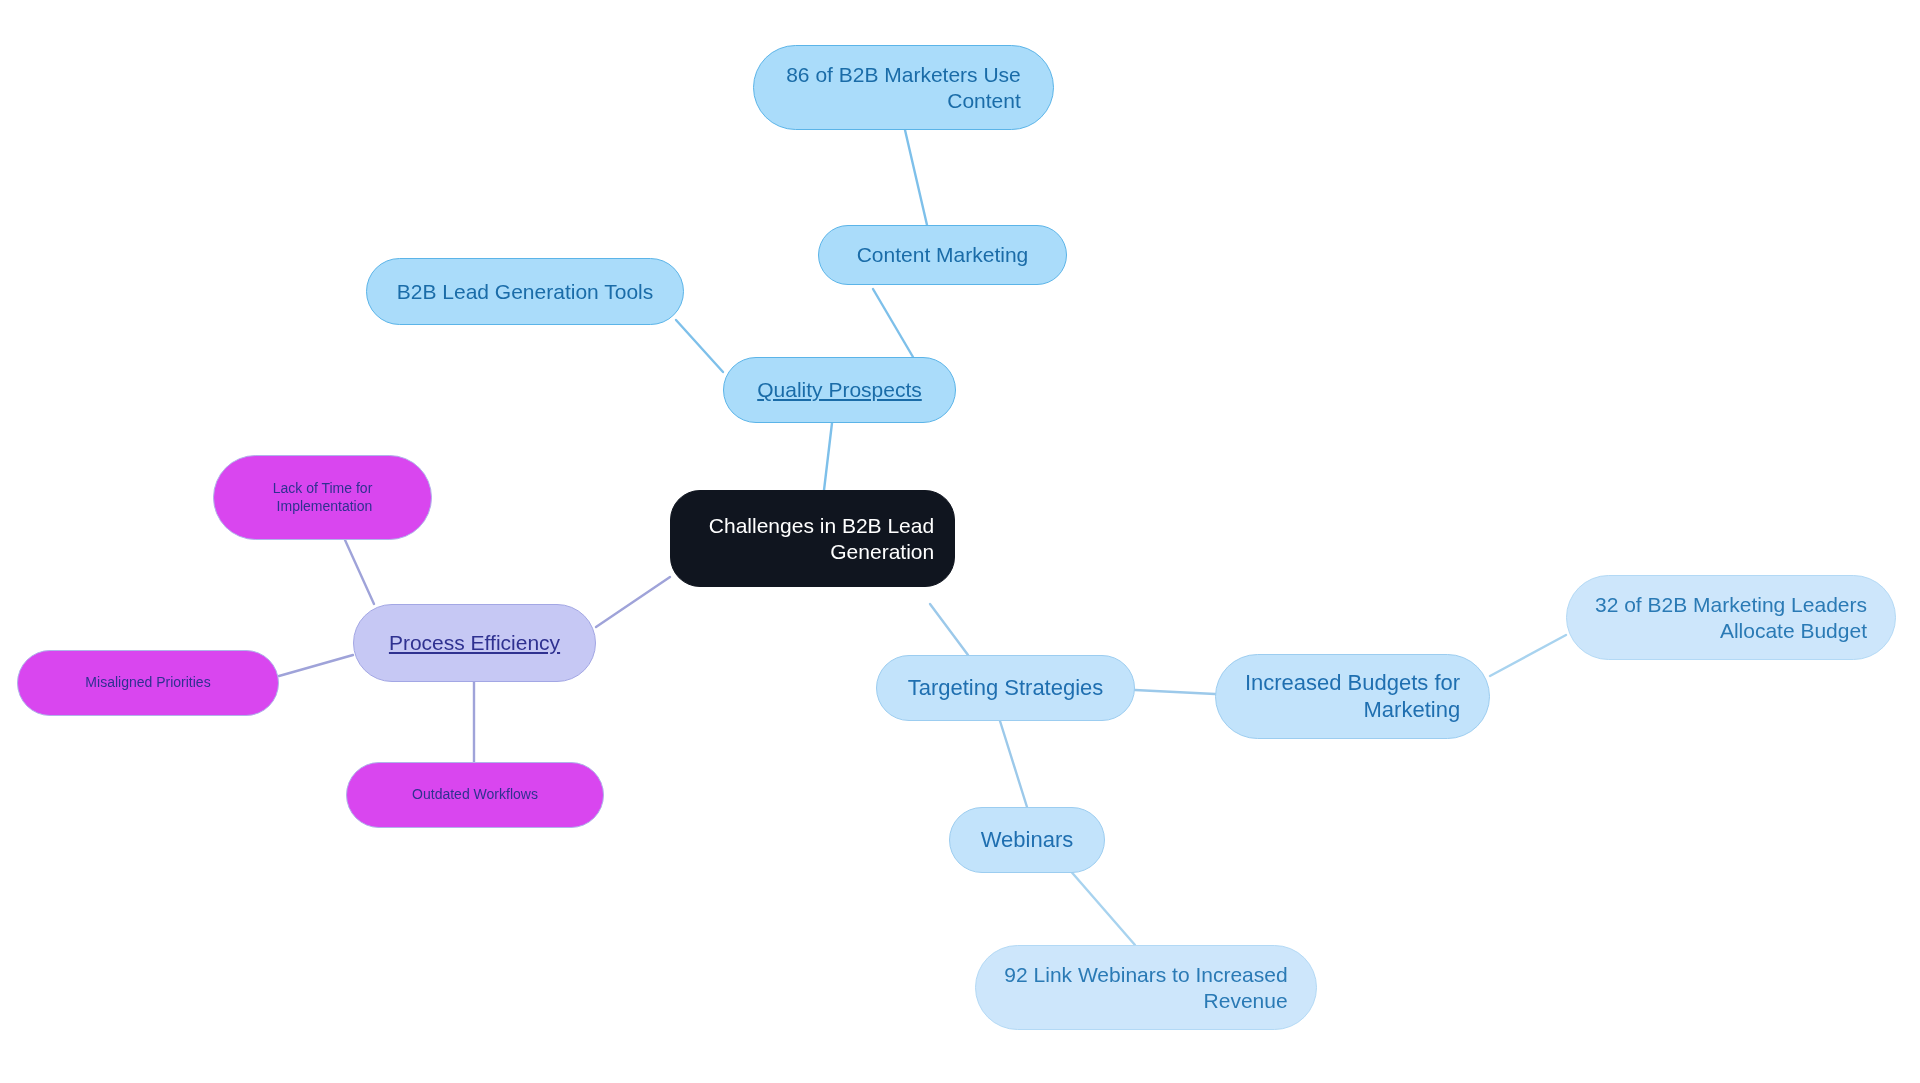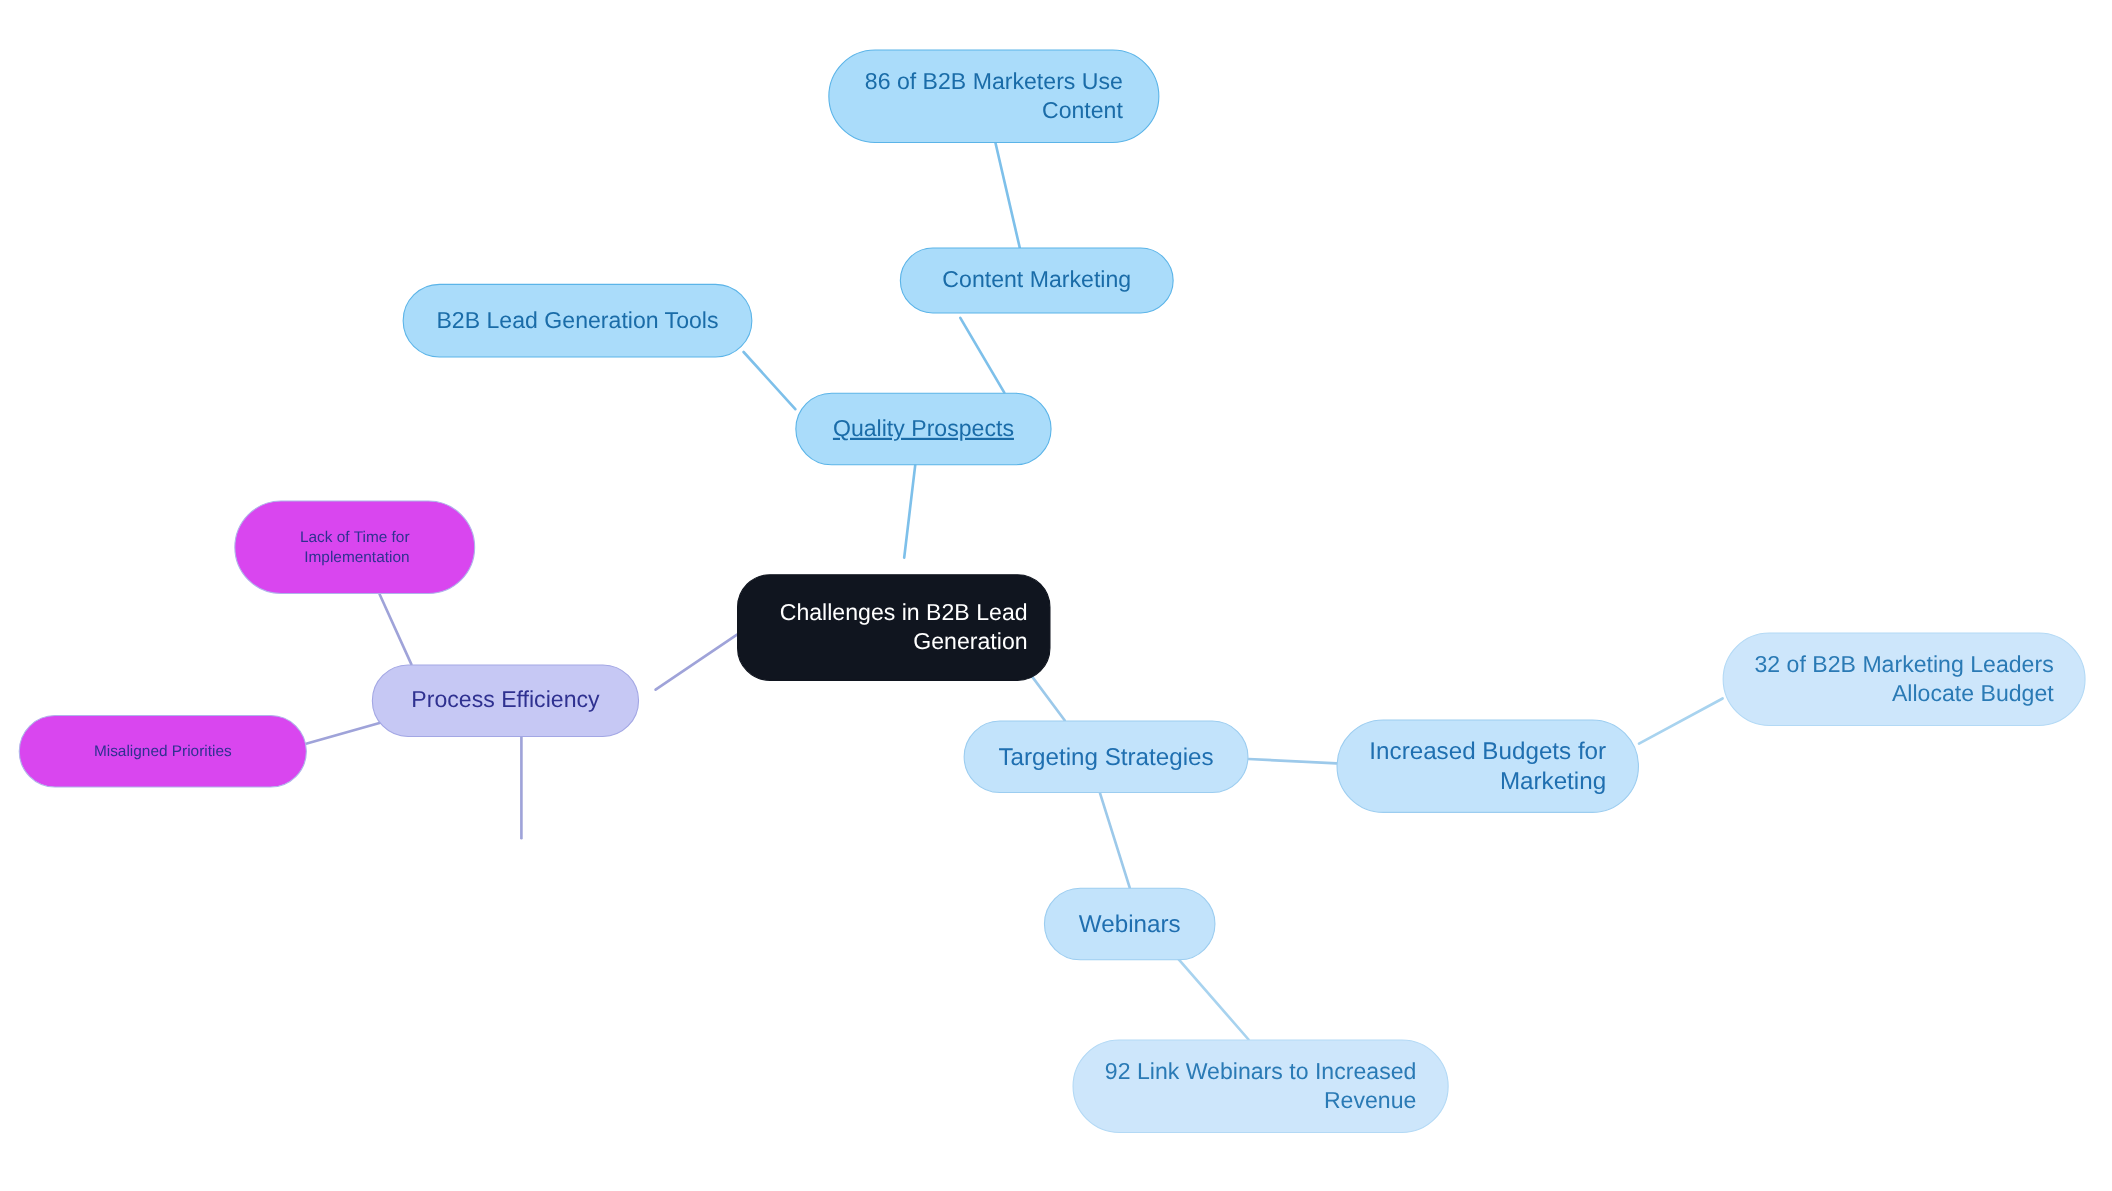--- a/index.html
+++ b/index.html
@@ -95,32 +95,33 @@
       <line x1="930" y1="604" x2="968" y2="655" stroke="#9cc9ea" stroke-width="2.4" stroke-linecap="round"></line>
       <line x1="1135" y1="690" x2="1215" y2="694" stroke="#9cc9ea" stroke-width="2.4" stroke-linecap="round"></line>
       <line x1="1490" y1="676" x2="1566" y2="635" stroke="#a8d3ef" stroke-width="2.4" stroke-linecap="round"></line>
       <line x1="1000" y1="721" x2="1027" y2="807" stroke="#9cc9ea" stroke-width="2.4" stroke-linecap="round"></line>
       <line x1="1068" y1="868" x2="1135" y2="945" stroke="#a8d3ef" stroke-width="2.4" stroke-linecap="round"></line>
       <line x1="670" y1="577" x2="596" y2="627" stroke="#9fa3d9" stroke-width="2.4" stroke-linecap="round"></line>
       <line x1="374" y1="604" x2="345" y2="540" stroke="#9fa3d9" stroke-width="2.4" stroke-linecap="round"></line>
       <line x1="353" y1="655" x2="279" y2="676" stroke="#9fa3d9" stroke-width="2.4" stroke-linecap="round"></line>
       <line x1="474" y1="670" x2="474" y2="762" stroke="#9fa3d9" stroke-width="2.4" stroke-linecap="round"></line>
     </svg>
-<div class="node root" style="left: 670px; top: 522px; width: 285px; height: 97px; padding-left: 36px;"><span class="node-label">Challenges in B2B Lead
+<div class="node root" style="left: 670px; top: 490px; width: 285px; height: 97px; padding-left: 36px;"><span class="node-label">Challenges in B2B Lead
 Generation</span></div>
     <div class="node blue-a" style="left: 723px; top: 357px; width: 233px; height: 66px; text-decoration: underline;"><span class="node-label">Quality Prospects</span></div>
     <div class="node blue-a" style="left: 818px; top: 225px; width: 249px; height: 60px;"><span class="node-label">Content Marketing</span></div>
     <div class="node blue-a" style="left: 753px; top: 45px; width: 301px; height: 85px;"><span class="node-label">86 of B2B Marketers Use
 Content</span></div>
     <div class="node blue-a" style="left: 366px; top: 258px; width: 318px; height: 67px;"><span class="node-label">B2B Lead Generation Tools</span></div>
     <div class="node blue-b" style="left: 876px; top: 655px; width: 259px; height: 66px;"><span class="node-label">Targeting Strategies</span></div>
     <div class="node blue-b" style="left: 1215px; top: 654px; width: 275px; height: 85px;"><span class="node-label">Increased Budgets for
 Marketing</span></div>
     <div class="node blue-c" style="left: 1566px; top: 575px; width: 330px; height: 85px;"><span class="node-label">32 of B2B Marketing Leaders
 Allocate Budget</span></div>
     <div class="node blue-b" style="left: 949px; top: 807px; width: 156px; height: 66px;"><span class="node-label">Webinars</span></div>
     <div class="node blue-c" style="left: 975px; top: 945px; width: 342px; height: 85px;"><span class="node-label">92 Link Webinars to Increased
 Revenue</span></div>
-    <div class="node purple-a" style="left: 338px; top: 604px; width: 243px; height: 66px;"><span class="node-label">Process Efficiency</span></div>
+    <div class="node purple-a" style="left: 353px; top: 604px; width: 243px; height: 78px; text-decoration: underline;"><span class="node-label">Process Efficiency</span></div>
     <div class="node purple-b" style="left: 213px; top: 455px; width: 219px; height: 85px;"><span class="node-label">Lack of Time for
 Implementation</span></div>
     <div class="node purple-b" style="left: 17px; top: 650px; width: 262px; height: 66px;"><span class="node-label">Misaligned Priorities</span></div>
+    <div class="node purple-b" style="left: 346px; top: 762px; width: 258px; height: 66px;"><span class="node-label">Outdated Workflows</span></div>
   </div>
 
 </body></html>

